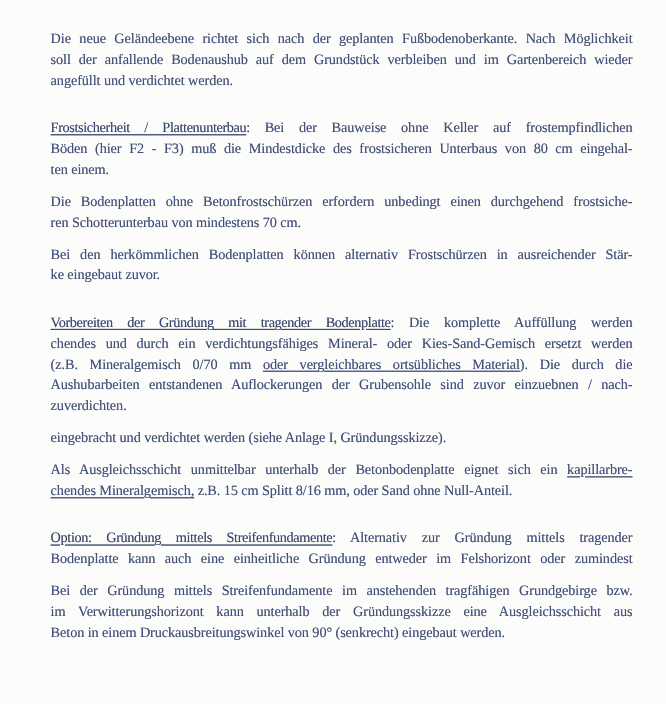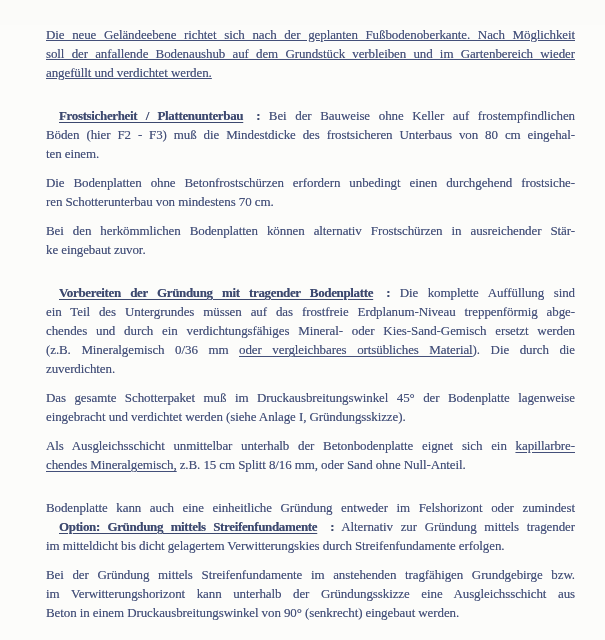--- a/index.html
+++ b/index.html
@@ -18,36 +18,35 @@
     height: 640px;
     padding: 0 30px 0 46px;
     background: #fcfcfa;
     font-family: "Liberation Serif", "DejaVu Serif", serif;
     font-size: 13px;
     line-height: 19px;
     color: #44507a;
     text-shadow: 0 0 0.5px rgba(62, 74, 115, 0.55);
   }
   .para { margin: 10px 0 0 0; }
-  .para.spacing-first { margin-top: 25px; text-decoration: underline; }
+  .para.spacing-first { margin-top: 25px; }
   .para.spacing-section { margin-top: 24px; }
   .line {
     text-align: justify;
     text-align-last: justify;
     letter-spacing: -0.1px;
     white-space: normal;
   }
   .line.line-last {
     text-align-last: left;
   }
   .sb {
-    font-weight: bold;
+    font-weight: normal;
     letter-spacing: -0.35px;
     color: #3c486e;
-    margin-left: 13px;
   }
   .su {
     text-decoration: underline;
     text-decoration-thickness: 1px;
     text-underline-offset: 2px;
   }
 </style>
 </head>
 <body>
 
@@ -64,37 +63,35 @@
     </div>
     <div class="para spacing-normal">
       <div class="line"><span>Die Bodenplatten ohne Betonfrostschürzen erfordern unbedingt einen durchgehend frostsiche-</span></div>
       <div class="line line-last"><span>ren Schotterunterbau von mindestens 70 cm.</span></div>
     </div>
     <div class="para spacing-normal">
       <div class="line"><span>Bei den herkömmlichen Bodenplatten können alternativ Frostschürzen in ausreichender Stär-</span></div>
       <div class="line line-last"><span>ke eingebaut zuvor.</span></div>
     </div>
     <div class="para spacing-section">
-      <div class="line"><span class="sb su">Vorbereiten der Gründung mit tragender Bodenplatte</span><span class="sb">:</span><span> Die komplette Auffüllung sind</span></div>
-      <div class="line"><span>ein Teil des Untergrundes müssen auf das frostfreie Erdplanum-Niveau treppenförmig abge-</span></div>
+      <div class="line"><span class="sb su">Vorbereiten der Gründung mit tragender Bodenplatte</span><span class="sb">:</span><span> Die komplette Auffüllung werden</span></div>
       <div class="line"><span>chendes und durch ein verdichtungsfähiges Mineral- oder Kies-Sand-Gemisch ersetzt werden</span></div>
-      <div class="line"><span>(z.B. Mineralgemisch 0/36 mm </span><span class="su">oder vergleichbares ortsübliches Material</span><span>). Die durch die</span></div>
+      <div class="line"><span>(z.B. Mineralgemisch 0/70 mm </span><span class="su">oder vergleichbares ortsübliches Material</span><span>). Die durch die</span></div>
+      <div class="line"><span>Aushubarbeiten entstandenen Auflockerungen der Grubensohle sind zuvor einzuebnen / nach-</span></div>
       <div class="line line-last"><span>zuverdichten.</span></div>
     </div>
     <div class="para spacing-normal">
-      <div class="line"><span>Das gesamte Schotterpaket muß im Druckausbreitungswinkel 45° der Bodenplatte lagenweise</span></div>
       <div class="line line-last"><span>eingebracht und verdichtet werden (siehe Anlage I, Gründungsskizze).</span></div>
     </div>
     <div class="para spacing-normal">
       <div class="line"><span>Als Ausgleichsschicht unmittelbar unterhalb der Betonbodenplatte eignet sich ein </span><span class="su">kapillarbre-</span></div>
       <div class="line line-last"><span class="su">chendes Mineralgemisch,</span><span> z.B. 15 cm Splitt 8/16 mm, oder Sand ohne Null-Anteil.</span></div>
     </div>
     <div class="para spacing-section">
+      <div class="line"><span class="sb su">Option: Gründung mittels Streifenfundamente</span><span class="sb">:</span><span> Alternativ zur Gründung mittels tragender</span></div>
       <div class="line"><span>Bodenplatte kann auch eine einheitliche Gründung entweder im Felshorizont oder zumindest</span></div>
-      <div class="line"><span class="sb su">Option: Gründung mittels Streifenfundamente</span><span class="sb">:</span><span> Alternativ zur Gründung mittels tragender</span></div>
-      <div class="line line-last"><span>im mitteldicht bis dicht gelagertem Verwitterungskies durch Streifenfundamente erfolgen.</span></div>
     </div>
     <div class="para spacing-normal">
       <div class="line"><span>Bei der Gründung mittels Streifenfundamente im anstehenden tragfähigen Grundgebirge bzw.</span></div>
       <div class="line"><span>im Verwitterungshorizont kann unterhalb der Gründungsskizze eine Ausgleichsschicht aus</span></div>
       <div class="line line-last"><span>Beton in einem Druckausbreitungswinkel von 90° (senkrecht) eingebaut werden.</span></div>
     </div>
   </div>
 
 </body></html>

